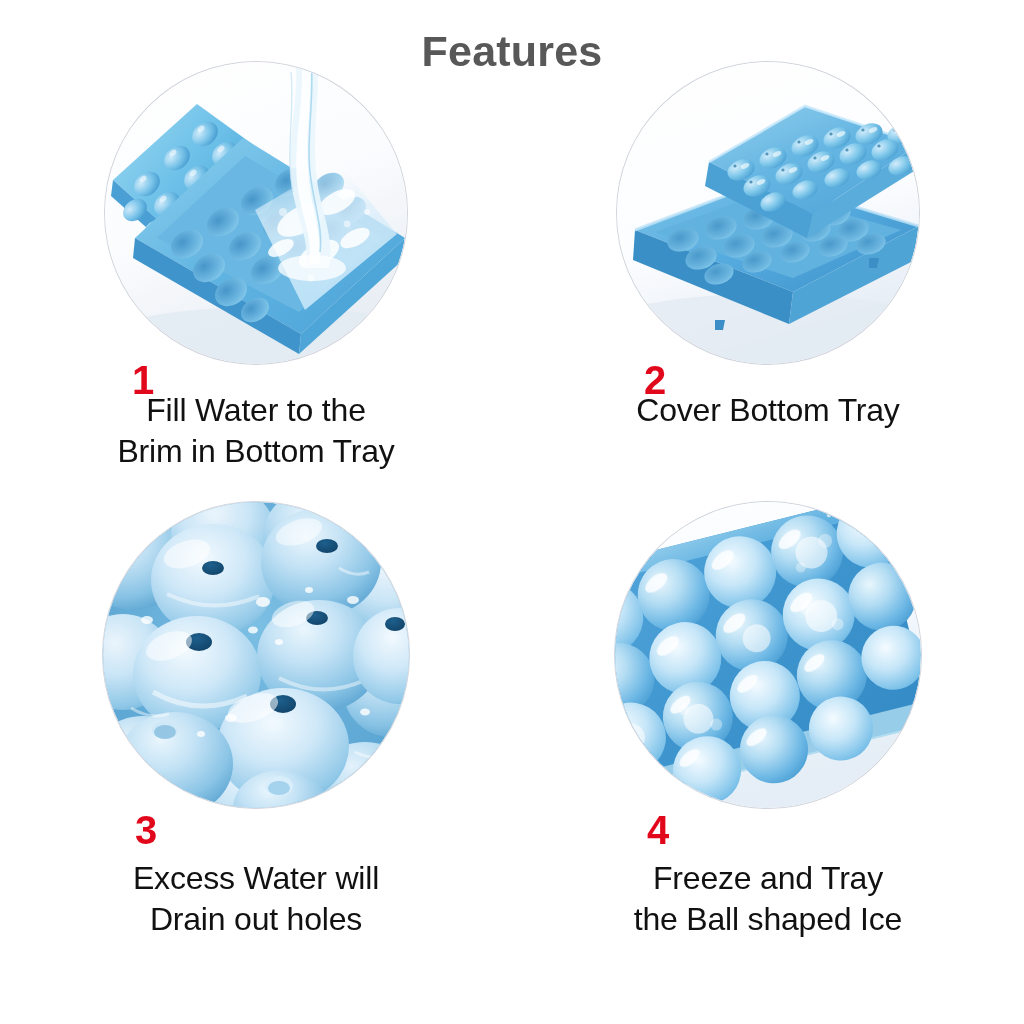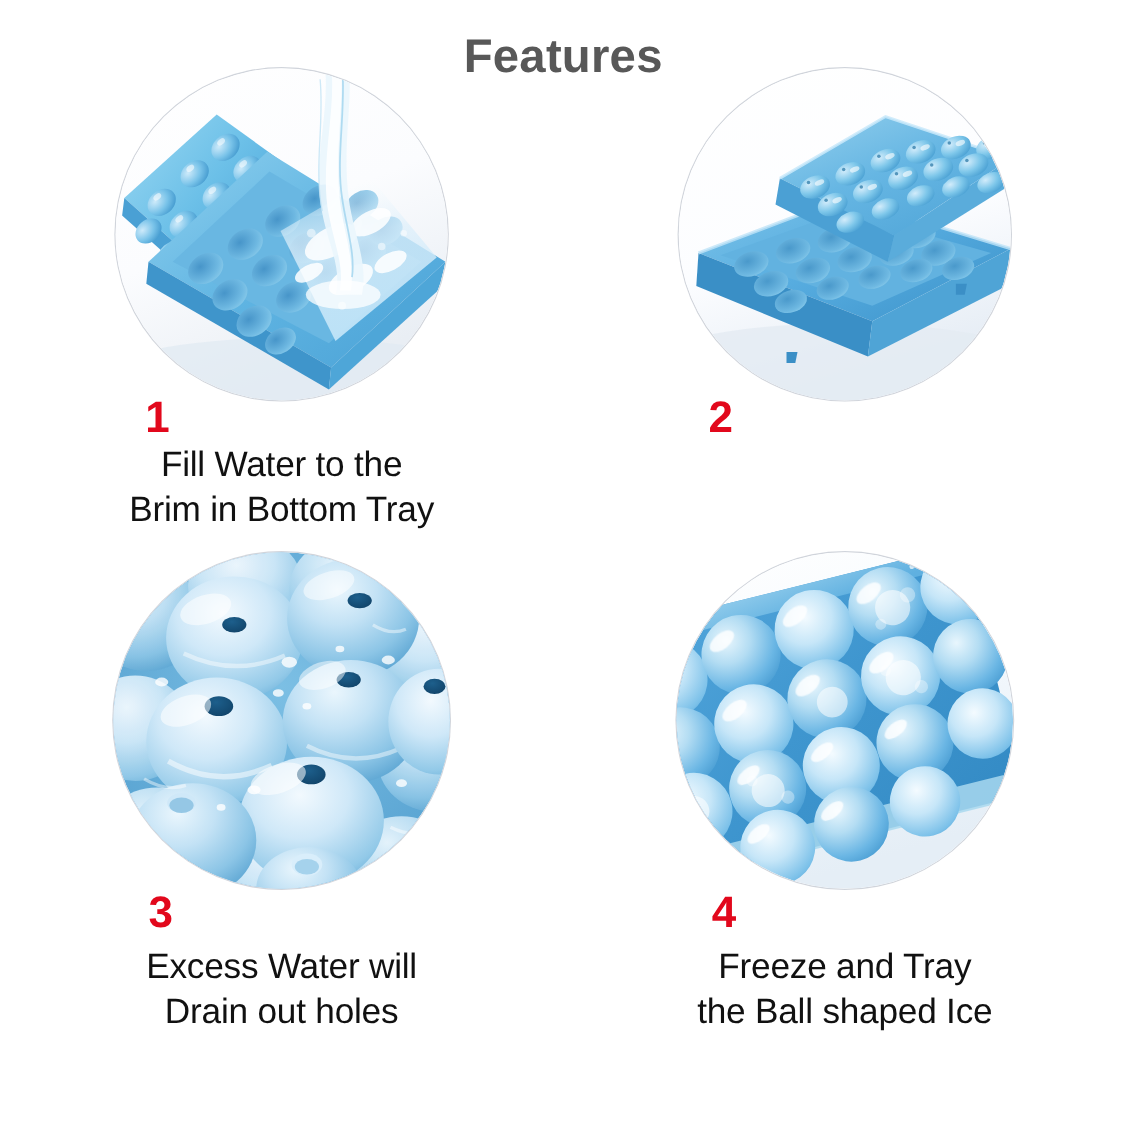--- a/index.html
+++ b/index.html
@@ -88,21 +88,21 @@
     position: absolute;
     left: 0;
     width: 512px;
     text-align: center;
     font-size: 32px;
     font-weight: 400;
     color: #111111;
     line-height: 41px;
     letter-spacing: -0.2px;
   }
-  .step-1 .caption, .step-2 .caption { top: 340px; }
+  .step-1 .caption, .step-2 .caption { top: 328px; }
   .step-3 .caption, .step-4 .caption { top: 356px; }
 
   
   svg { display: block; }
 </style>
 </head>
 <body>
 
 <div class="page">
 
@@ -357,20 +357,21 @@
               </g>
             </g>
 
             <path d="M98 258 l10 0 l-2 10 l-8 0 z" fill="#3b8fc6"></path>
             <path d="M252 196 l10 0 l-2 10 l-8 0 z" fill="#3b8fc6"></path>
           </g>
         </svg>
       </div>
       <div class="num">2</div>
       <div class="caption">
+        <div>Cover Bottom Tray</div>
       </div>
     </div>
 
     <div class="step step-3">
       <div class="photo-wrap">
         <svg class="photo" viewBox="0 0 306 306">
           <defs>
             <radialGradient id="s3d" cx="0.38" cy="0.26" r="0.85">
               <stop offset="0" stop-color="#eaf6fd"></stop>
               <stop offset="0.35" stop-color="#c3e2f5"></stop>

